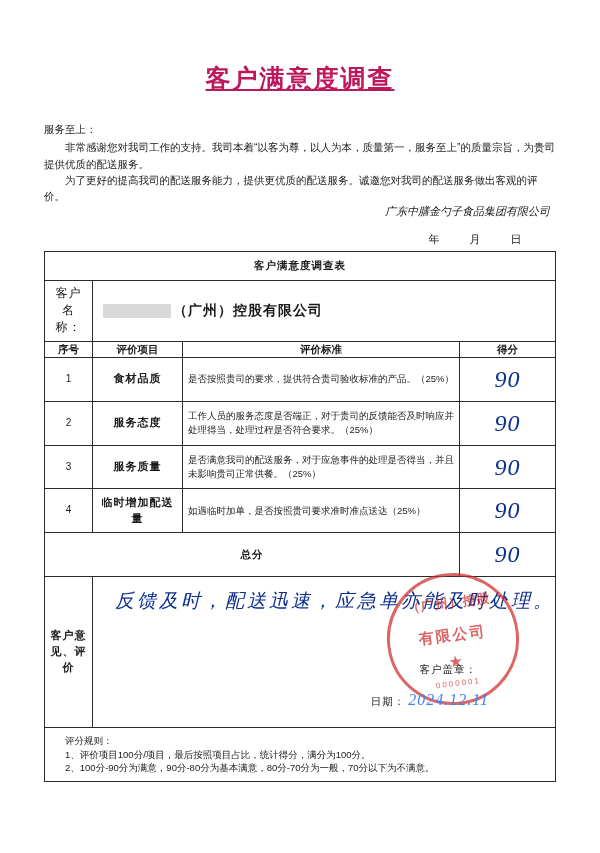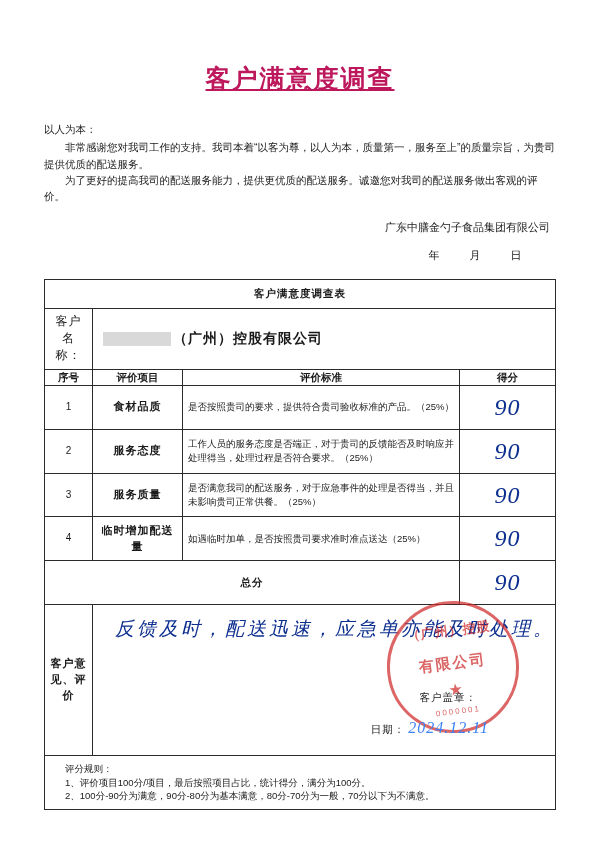--- a/index.html
+++ b/index.html
@@ -40,38 +40,38 @@
     color: #1a1a1a;
   }
   .intro .salutation {
     margin-bottom: 2px;
   }
   .intro p {
     margin: 0;
     text-indent: 2em;
   }
   .company-line {
-    margin-top: 16px;
     text-align: right;
     font-size: 11px;
     padding-right: 6px;
+    font-style: italic;
   }
   .date-line {
     margin-top: 13px;
     text-align: right;
     font-size: 11px;
     padding-right: 34px;
     letter-spacing: 0.5px;
   }
   .date-line span {
     display: inline-block;
     margin-left: 26px;
   }
   table.survey {
-    margin-top: 16px;
+    margin-top: 4px;
     width: 100%;
     border-collapse: collapse;
     table-layout: fixed;
     font-size: 10px;
   }
   table.survey td {
     border: 1px solid #2b2b2b;
     padding: 4px 5px;
     vertical-align: middle;
     line-height: 1.45;
@@ -251,21 +251,21 @@
   .rules-cell div { white-space: nowrap; }
 </style>
 </head>
 <body>
 
 <div class="page">
 
   <h1 class="doc-title">客户满意度调查</h1>
 
   <div class="intro">
-    <div class="salutation">以人为本：</div>
+    <div class="salutation">服务至上：</div>
     <p>非常感谢您对我司工作的支持。我司本着“以客为尊，以人为本，质量第一，服务至上”的质量宗旨，为贵司提供优质的配送服务。</p>
     <p>为了更好的提高我司的配送服务能力，提供更优质的配送服务。诚邀您对我司的配送服务做出客观的评价。</p>
   </div>
 
   <div class="company-line">广东中膳金勺子食品集团有限公司</div>
 
   <div class="date-line">
     <span>年</span>
     <span>月</span>
     <span>日</span>

